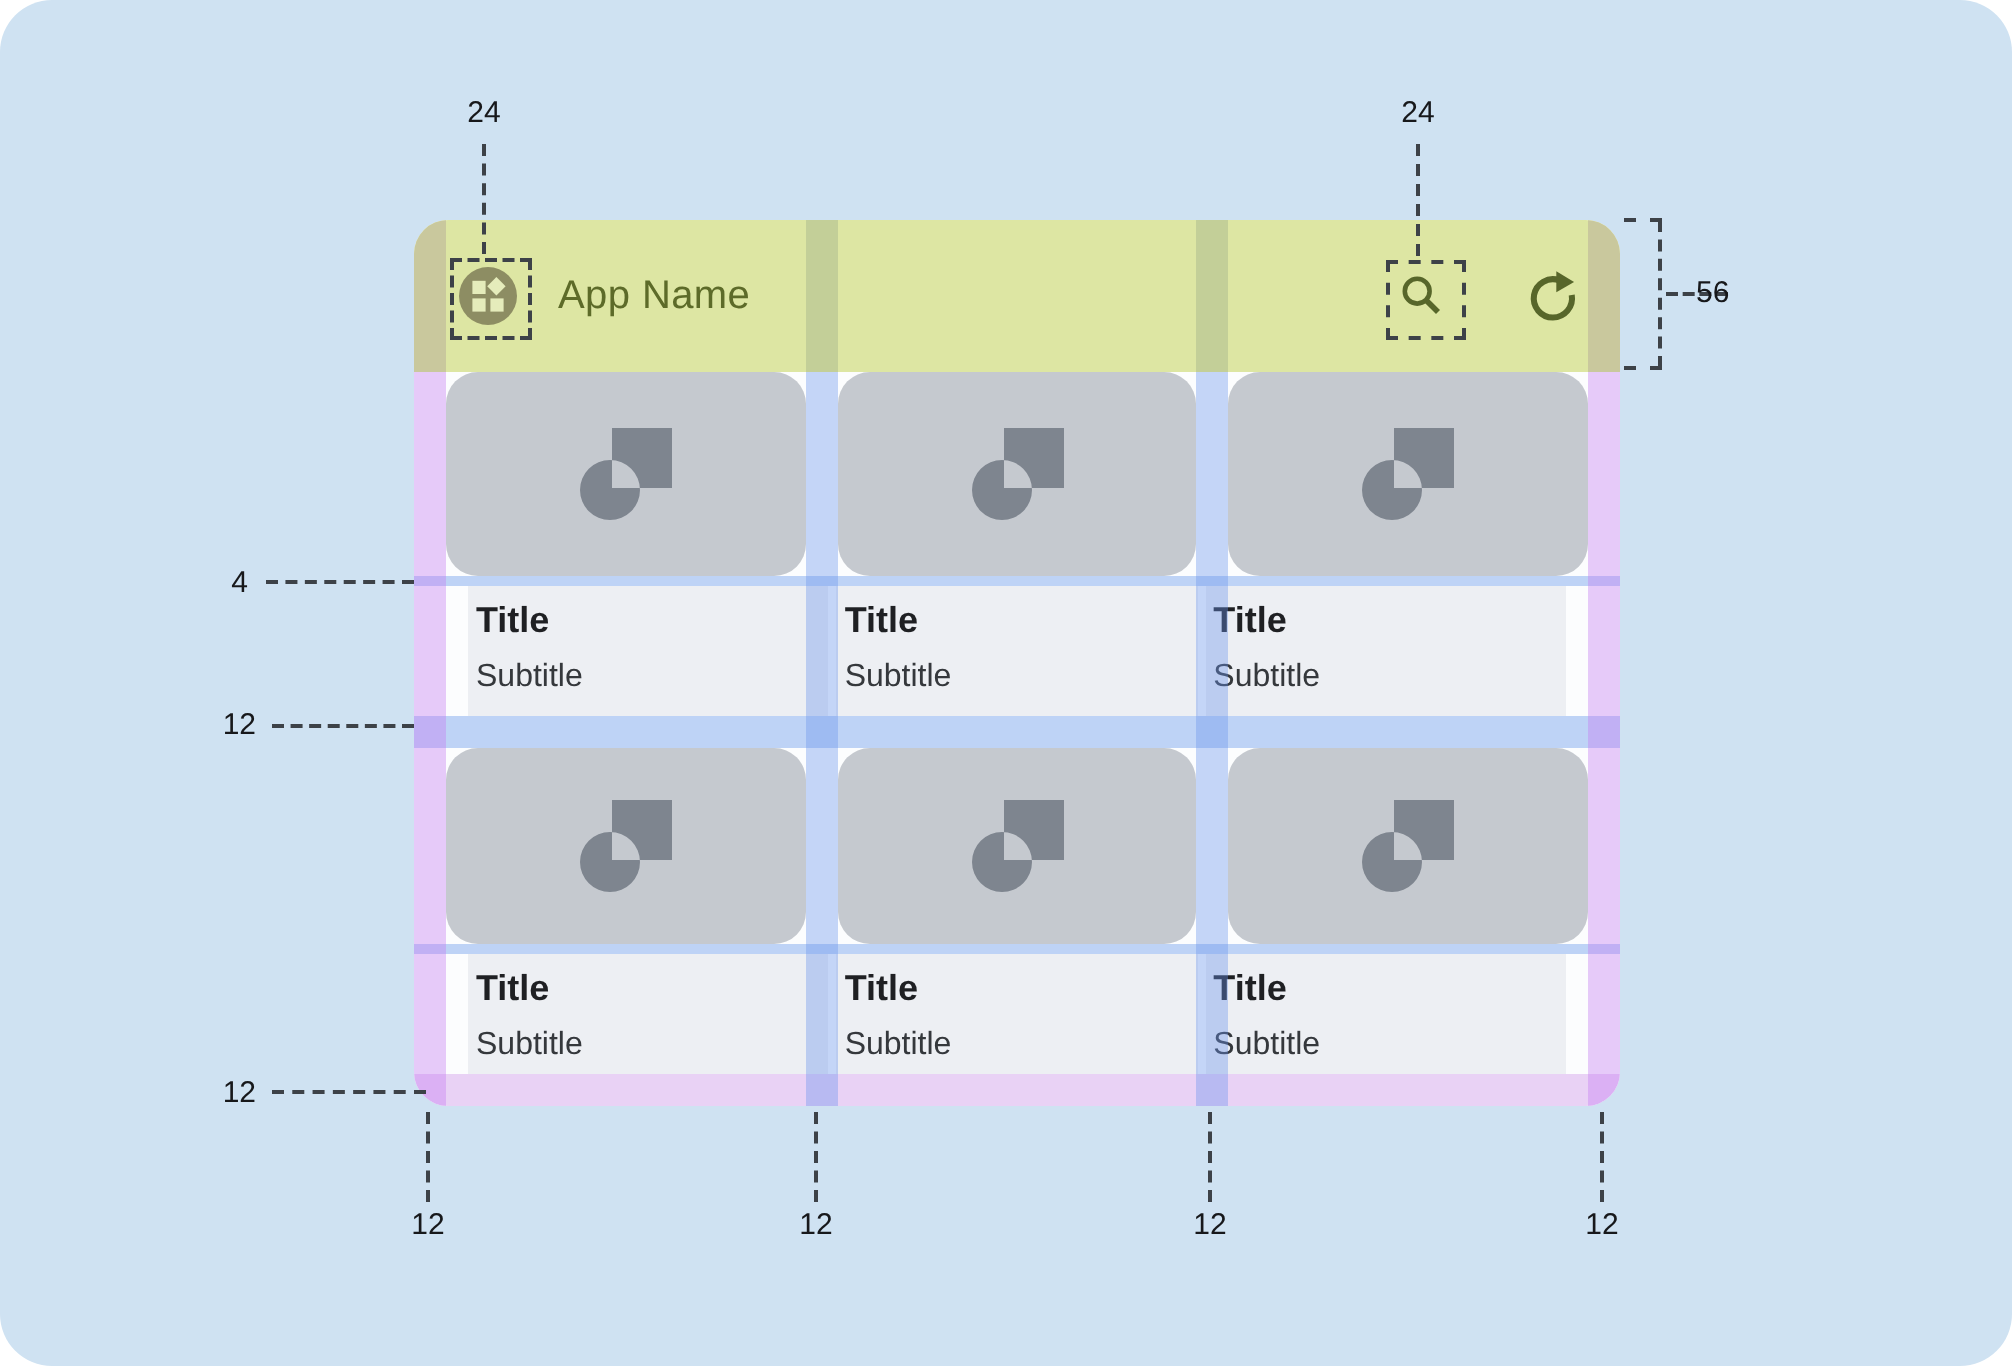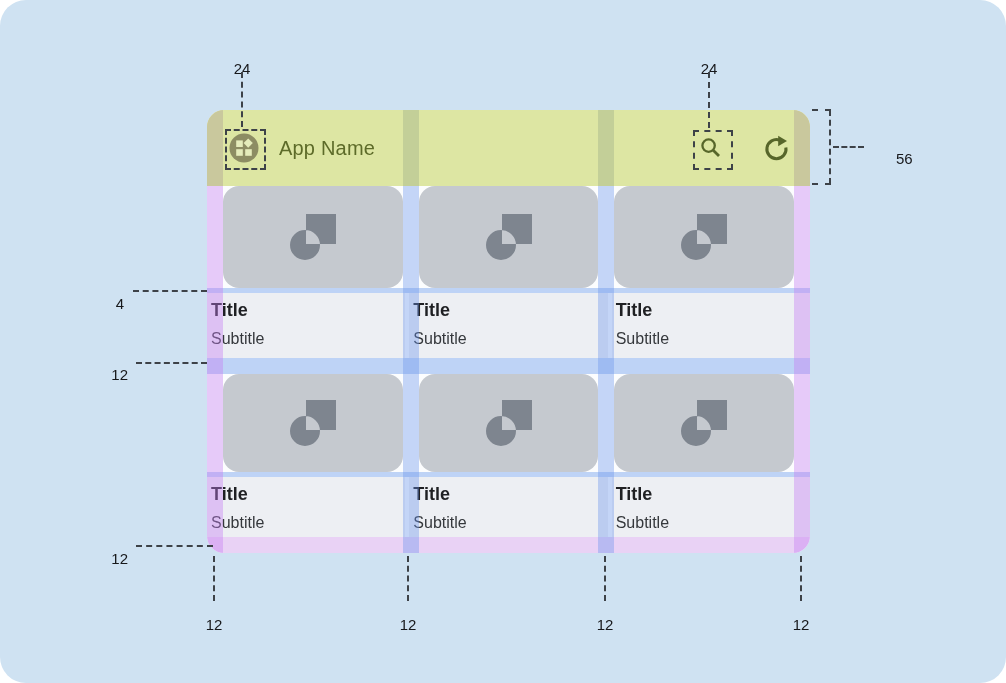--- a/index.html
+++ b/index.html
@@ -32,21 +32,21 @@
   }
 
   .row-img{display:flex; gap:16px; padding:0 16px; height:102px;}
   .row-img.r2{height:98px;}
   .card-img{
     flex:1; background:#c5c9cf; border-radius:16px;
     display:flex; align-items:center; justify-content:center;
   }
   .sp4{height:5px; background:#bed3f6;}
   .sp12{height:16px; background:#bed3f6;}
-  .row-txt{display:flex; gap:4px; padding:0 0; height:65px;}
+  .row-txt{display:flex; gap:4px; padding:0 27px; height:65px;}
   .row-txt.r2{height:60px;}
   .card-txt{flex:1; background:#edeff3; padding:5px 4px 0 4px; overflow:hidden;}
   .card-title{font-size:18px; font-weight:700; color:#1f2023; line-height:25px;}
   .card-sub{font-size:16px; font-weight:400; color:#35383c; line-height:24px; margin-top:4px;}
   .band{height:16px; background:#e9d2f5;}
 
   
   .overlays{position:absolute; inset:0; border-radius:17px; overflow:hidden; pointer-events:none;}
   .vstrip{position:absolute; top:0; width:16px; height:443px;}
   .vstrip .seg-h{height:76px;}
@@ -55,21 +55,21 @@
   .vstrip.margin .seg-b{background:rgba(197,126,242,0.40);}
   .vstrip.gutter .seg-h{background:#c3cf98;}
   .vstrip.gutter .seg-b{background:rgba(104,146,236,0.38);}
   .vs1{left:0;} .vs2{left:196px;} .vs3{left:391px;} .vs4{left:587px;}
 
   
   .dash-h{position:absolute; height:0; border-top:2px dashed #3d4248;}
   .dash-v{position:absolute; width:0; border-left:2px dashed #3d4248;}
   .dash-box{position:absolute; border:2px dashed #3d4248; background:transparent;}
   .dim{
-    position:absolute; font-size:15px; font-weight:500; color:#17181b; white-space:nowrap;margin-top:12px;
+    position:absolute; font-size:15px; font-weight:500; color:#17181b; white-space:nowrap;
   }
   .dim.center{transform:translateX(-50%);}
   .dim.right{text-align:right;}
 </style>
 </head>
 <body>
 
 <div class="canvas">
 
   <div class="window-bounds">
@@ -202,21 +202,21 @@
   <div class="dash-box" style="left:225px; top:129px; width:37px; height:37px;"></div>
 
   <div class="dim center" style="left:709px; top:48px;">24</div>
   <div class="dash-v" style="left:708px; top:72px; height:56px;"></div>
   <div class="dash-box" style="left:693px; top:130px; width:36px; height:36px;"></div>
 
   <div class="dash-h" style="left:812px; top:109px; width:19px;"></div>
   <div class="dash-v" style="left:829px; top:110px; height:74px;"></div>
   <div class="dash-h" style="left:812px; top:183px; width:19px;"></div>
   <div class="dash-h" style="left:833px; top:146px; width:31px;"></div>
-  <div class="dim" style="left:896px; top:138px;">56</div>
+  <div class="dim" style="left:848px; top:138px;">56</div>
 
   <div class="dim right" style="left:88px; top:283px; width:36px;">4</div>
   <div class="dash-h" style="left:133px; top:290px; width:74px;"></div>
 
   <div class="dim right" style="left:80px; top:354px; width:48px;">12</div>
   <div class="dash-h" style="left:136px; top:362px; width:71px;"></div>
 
   <div class="dim right" style="left:80px; top:538px; width:48px;">12</div>
   <div class="dash-h" style="left:136px; top:545px; width:77px;"></div>
 

